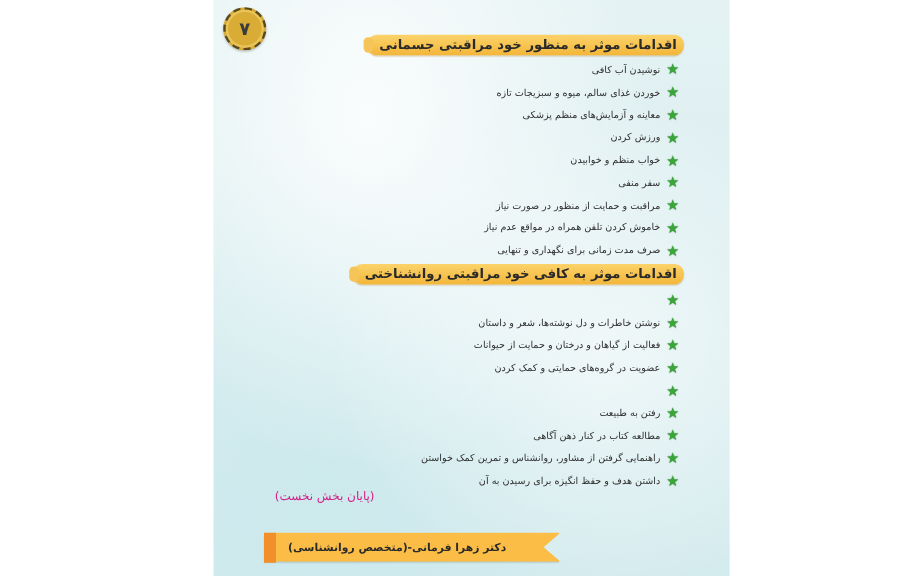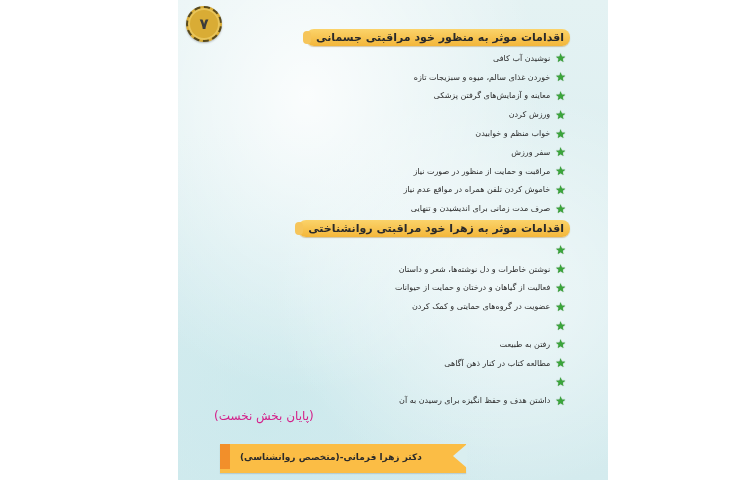--- a/index.html
+++ b/index.html
@@ -84,33 +84,33 @@
     }
     .star {
       color: #3aa63a;
       font-size: 12px;
       margin-left: 5px;
       line-height: 1;
       text-shadow: 0 0 1px #1e6b1e;
     }
     .end-note {
       position: absolute;
-      left: 36px;
+      left: 51px;
       top: 409px;
-      font-size: 12px;
+      font-size: 10px;
       color: #d4208a;
       direction: rtl;
       white-space: nowrap;
     }
     .author-banner {
       position: absolute;
       left: 42px;
       top: 444px;
       width: 246px;
-      height: 29px;
+      height: 24px;
       background: #fbbd45;
       box-shadow: 0 1px 1px rgba(0,0,0,0.12);
     }
     .author-banner::after {
       content: "";
       position: absolute;
       right: -1px;
       top: 0;
       width: 0;
       height: 0;
@@ -156,50 +156,50 @@
     <li class="list-item">
         <span class="star">★</span>
         <span>نوشیدن آب کافی</span>
       </li>
     <li class="list-item">
         <span class="star">★</span>
         <span>خوردن غذای سالم، میوه و سبزیجات تازه</span>
       </li>
     <li class="list-item">
         <span class="star">★</span>
-        <span>معاینه و آزمایش‌های گرفتن پزشکی</span>
+        <span>معاینه و آزمایش‌های منظم پزشکی</span>
       </li>
     <li class="list-item">
         <span class="star">★</span>
         <span>ورزش کردن</span>
       </li>
     <li class="list-item">
         <span class="star">★</span>
         <span>خواب منظم و خوابیدن</span>
       </li>
     <li class="list-item">
         <span class="star">★</span>
-        <span>سفر ورزش</span>
+        <span>سفر منفی</span>
       </li>
     <li class="list-item">
         <span class="star">★</span>
         <span>مراقبت و حمایت از منظور در صورت نیاز</span>
       </li>
     <li class="list-item">
         <span class="star">★</span>
         <span>خاموش کردن تلفن همراه در مواقع عدم نیاز</span>
       </li>
     <li class="list-item">
         <span class="star">★</span>
-        <span>صرف مدت زمانی برای اندیشیدن و تنهایی</span>
+        <span>صرف مدت زمانی برای نگهداری و تنهایی</span>
       </li>
   </ul>
 
   <div class="section-title" style="top:220px;">
-    <span>اقدامات موثر به زهرا خود مراقبتی روانشناختی</span>
+    <span>اقدامات موثر به کافی خود مراقبتی روانشناختی</span>
   </div>
   <ul class="list" style="top:241px;">
     <li class="list-item">
         <span class="star">★</span>
       </li>
     <li class="list-item">
         <span class="star">★</span>
         <span>نوشتن خاطرات و دل نوشته‌ها، شعر و داستان</span>
       </li>
     <li class="list-item">
@@ -216,20 +216,21 @@
     <li class="list-item">
         <span class="star">★</span>
         <span>رفتن به طبیعت</span>
       </li>
     <li class="list-item">
         <span class="star">★</span>
         <span>مطالعه کتاب در کنار ذهن آگاهی</span>
       </li>
     <li class="list-item">
         <span class="star">★</span>
+        <span>راهنمایی گرفتن از مشاور، روانشناس و تمرین کمک خواستن</span>
       </li>
     <li class="list-item">
         <span class="star">★</span>
         <span>داشتن هدف و حفظ انگیزه برای رسیدن به آن</span>
       </li>
   </ul>
 
   <div class="end-note">(پایان بخش نخست)</div>
 
   <div class="author-banner">

